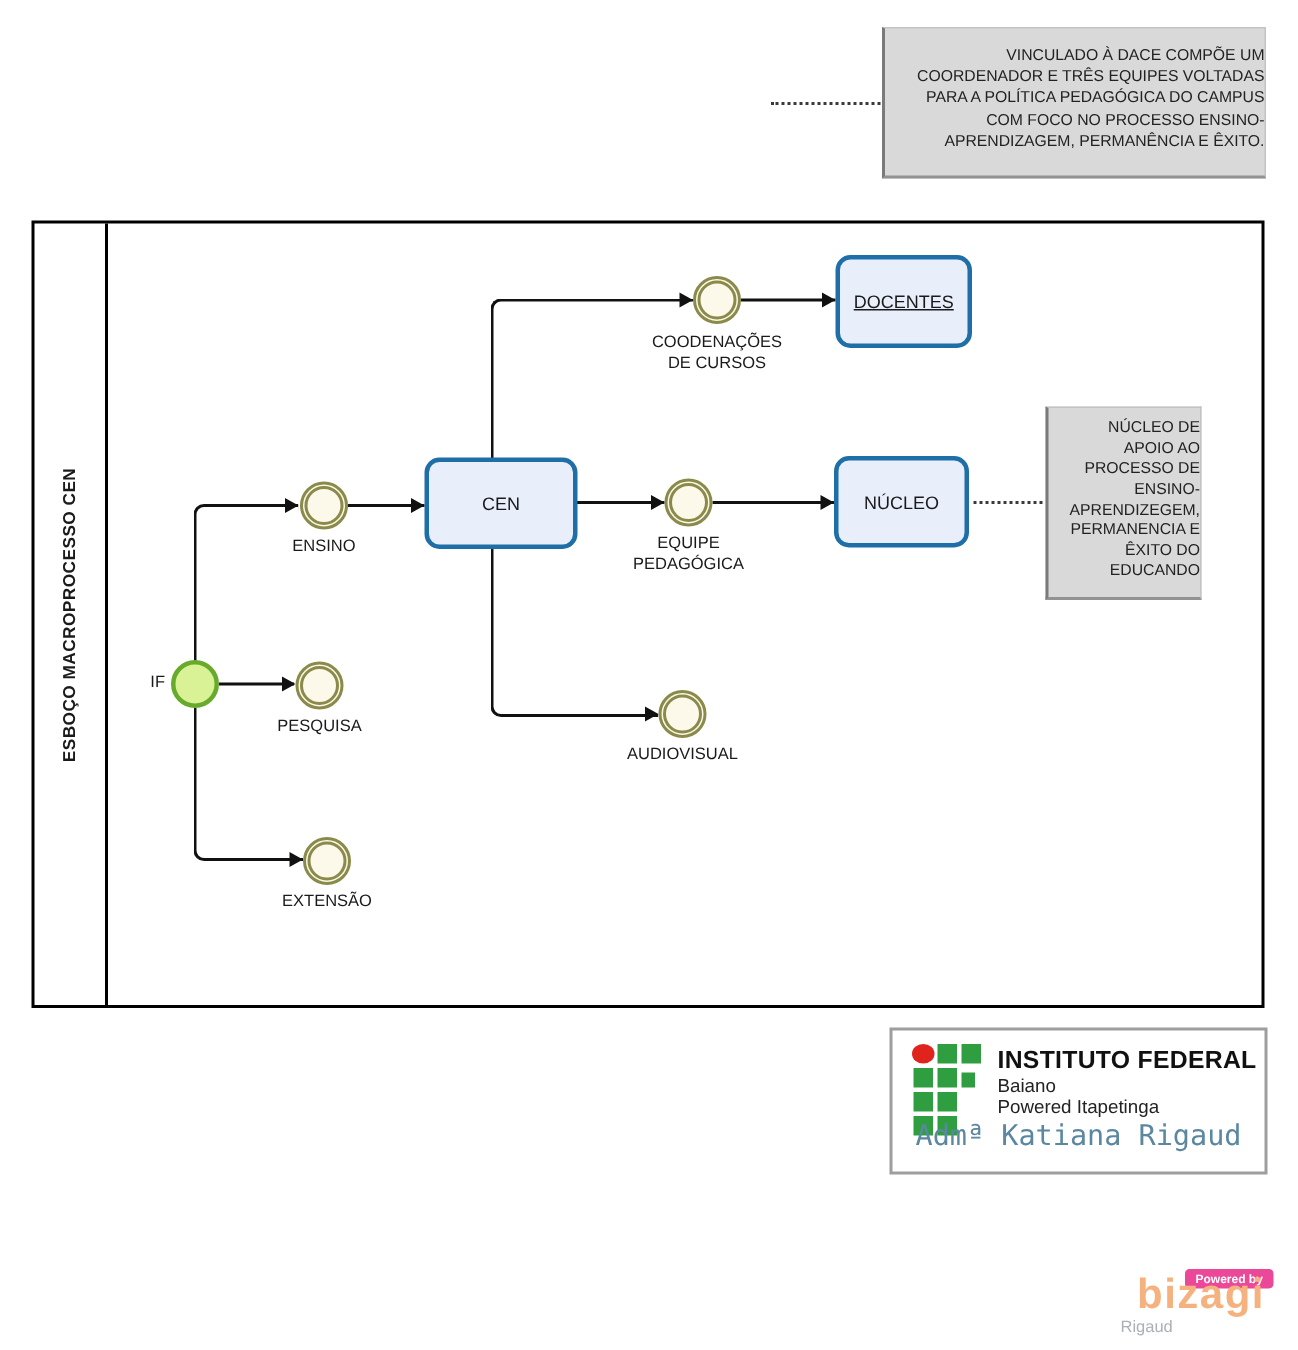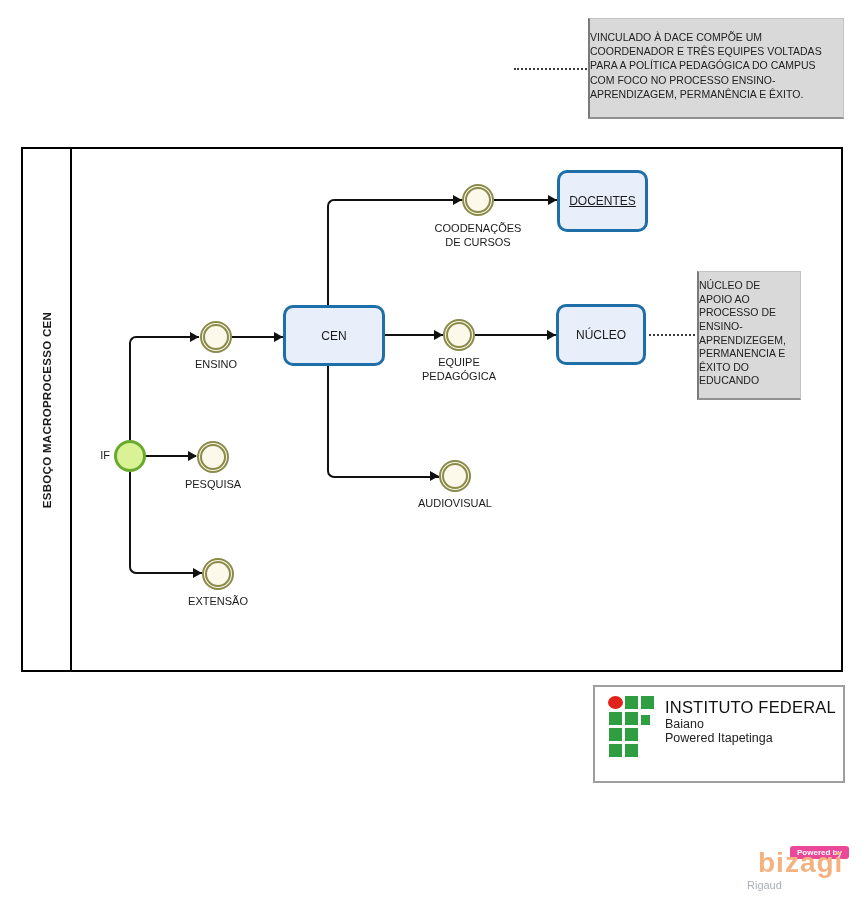--- a/index.html
+++ b/index.html
@@ -16,21 +16,21 @@
     position:absolute; left:5px; right:5px; top:5px; bottom:7px;
     background:var(--banner-fill,#eef2df); border:1px solid #b9b9a8;
     display:flex; align-items:center; justify-content:center;
     font-size:11px; letter-spacing:.2px; text-align:center;
   }
 
   
   .note {
     background:var(--note-fill,#d9d9d9);
     border:1px solid #c3c3c3; border-left:2px solid #7a7a7a; border-bottom:2px solid #929292;
-    text-align:left; white-space:pre-line; color:#222;
+    text-align:right; white-space:pre-line; color:#222;
   }
   .note-top { left:588px; top:18px; width:256px; height:101px; font-size:10.5px; line-height:1.35; padding-top:11px; }
   .note-right { left:697px; top:271px; width:104px; height:129px; font-size:10.5px; line-height:1.3; padding-top:7px; }
 
   
   .pool { left:21px; top:147px; width:822px; height:525px; border:2px solid #000; background:#fff; }
   .lane-band { position:absolute; left:0; top:0; width:49px; height:100%; border-right:2px solid #000; }
   .lane-label {
     position:absolute; left:50%; top:50%;
     transform:translate(-50%,-50%) rotate(-90deg);
@@ -86,21 +86,21 @@
   }
   .dotted { height:0; border-top:2px dotted #3a3a3a; }
 
   
   .logo-box { left:593px; top:685px; width:252px; height:98px; background:#fff; border:2px solid #9e9e9e; }
   .if-logo { position:absolute; left:14px; top:9px; width:48px; height:62px; }
   .if-sq { position:absolute; width:13px; height:13px; background:var(--if-green,#2f9e41); }
   .if-dot { position:absolute; left:-1px; top:0; width:15px; height:13px; border-radius:50%; background:var(--if-red,#e0231c); }
   .if-sq-small { position:absolute; left:32px; top:19px; width:9px; height:10px; background:var(--if-green,#2f9e41); }
   .logo-text { position:absolute; left:70px; top:11px; }
-  .logo-title { font-weight:normal; font-size:16.5px; color:#111; letter-spacing:.2px; }
+  .logo-title { font-weight:bold; font-size:16.5px; color:#111; letter-spacing:.2px; }
   .logo-sub { font-size:12.5px; color:#222; line-height:1.15; }
   .logo-signature {
     position:absolute; left:0; right:0; top:59px; text-align:center;
     font-family:"DejaVu Sans Mono", monospace; font-size:19px; color:#5b87a0;
   }
 
   
   .bizagi { left:745px; top:842px; width:112px; height:50px; }
   .powered-tab {
     position:absolute; left:45px; top:4px; background:#ec4899; color:#fff;
@@ -220,20 +220,21 @@
       <div class="if-sq" style="left:0; top:32px;"></div>
       <div class="if-sq" style="left:16px; top:32px;"></div>
       <div class="if-sq" style="left:0; top:48px;"></div>
       <div class="if-sq" style="left:16px; top:48px;"></div>
     </div>
     <div class="logo-text">
       <div class="logo-title">INSTITUTO FEDERAL</div>
       <div class="logo-sub">Baiano</div>
       <div class="logo-sub">Powered Itapetinga</div>
     </div>
+    <div class="logo-signature">Admª Katiana Rigaud</div>
   </div>
 
   <div class="abs bizagi">
     <div class="powered-tab">Powered by</div>
     <div class="bizagi-brand">bizagi</div>
     <div class="bizagi-sub">Rigaud</div>
   </div>
 
 </div>
 

